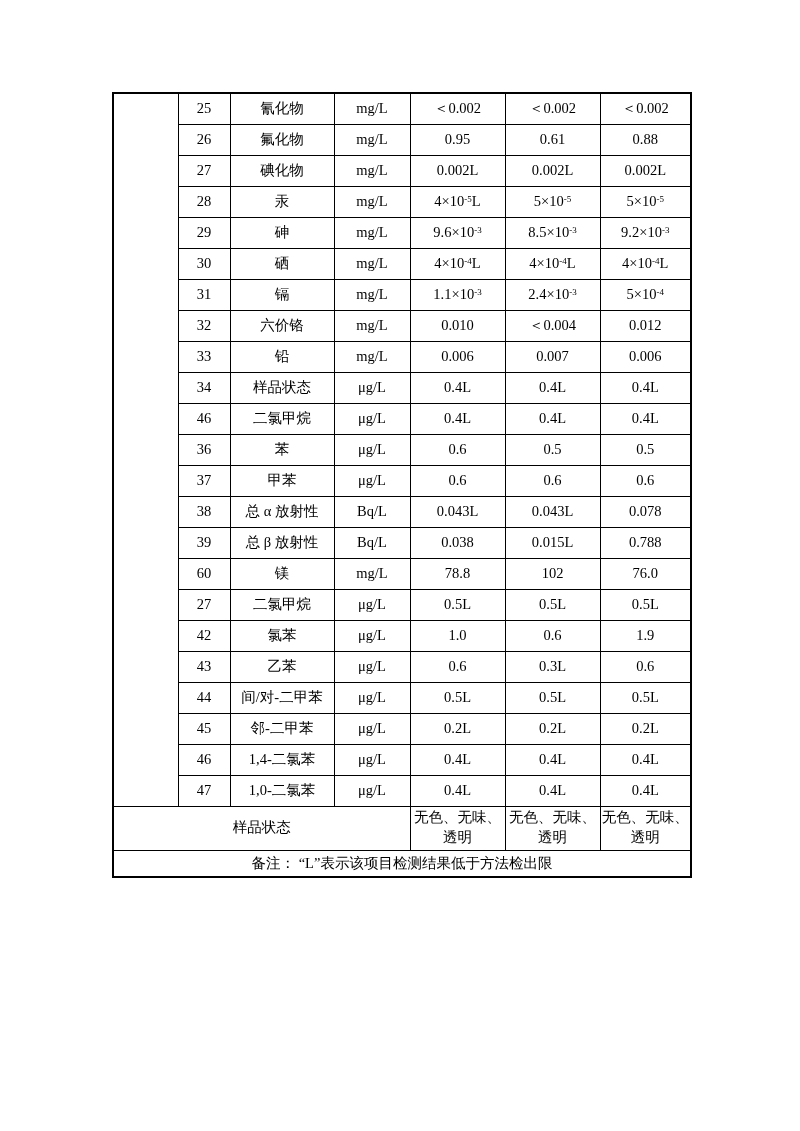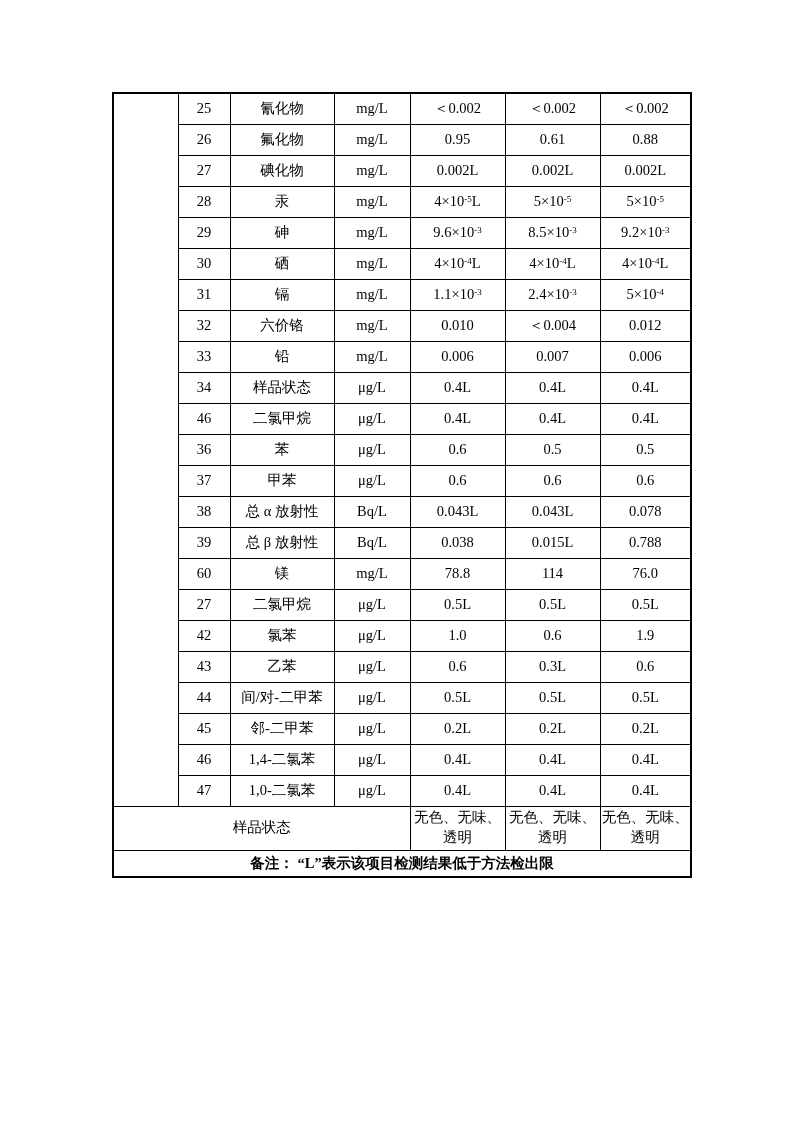--- a/index.html
+++ b/index.html
@@ -30,21 +30,21 @@
     overflow: hidden;
     white-space: nowrap;
   }
   table.report td.span-cell { border-bottom: 1px solid #000; }
   table.report td.state-cell {
     height: 44px;
     white-space: pre-line;
     line-height: 1.35;
   }
   table.report td.state-label { height: 44px; }
-  table.report td.note-cell { height: 27px; font-weight: bold; }
+  table.report td.note-cell { height: 27px; }
   sup {
     font-size: 0.62em;
     line-height: 0;
     position: relative;
     top: -0.45em;
     vertical-align: baseline;
   }
   .page-footer {
     position: absolute;
     left: 0; top: 1042px; width: 800px;
@@ -188,21 +188,21 @@
           <td>Bq/L</td>
           <td>0.038</td>
           <td>0.015L</td>
           <td>0.788</td>
         </tr>
         <tr>
           <td>60</td>
           <td>镁</td>
           <td>mg/L</td>
           <td>78.8</td>
-          <td>114</td>
+          <td>102</td>
           <td>76.0</td>
         </tr>
         <tr>
           <td>27</td>
           <td>二氯甲烷</td>
           <td>μg/L</td>
           <td>0.5L</td>
           <td>0.5L</td>
           <td>0.5L</td>
         </tr>

